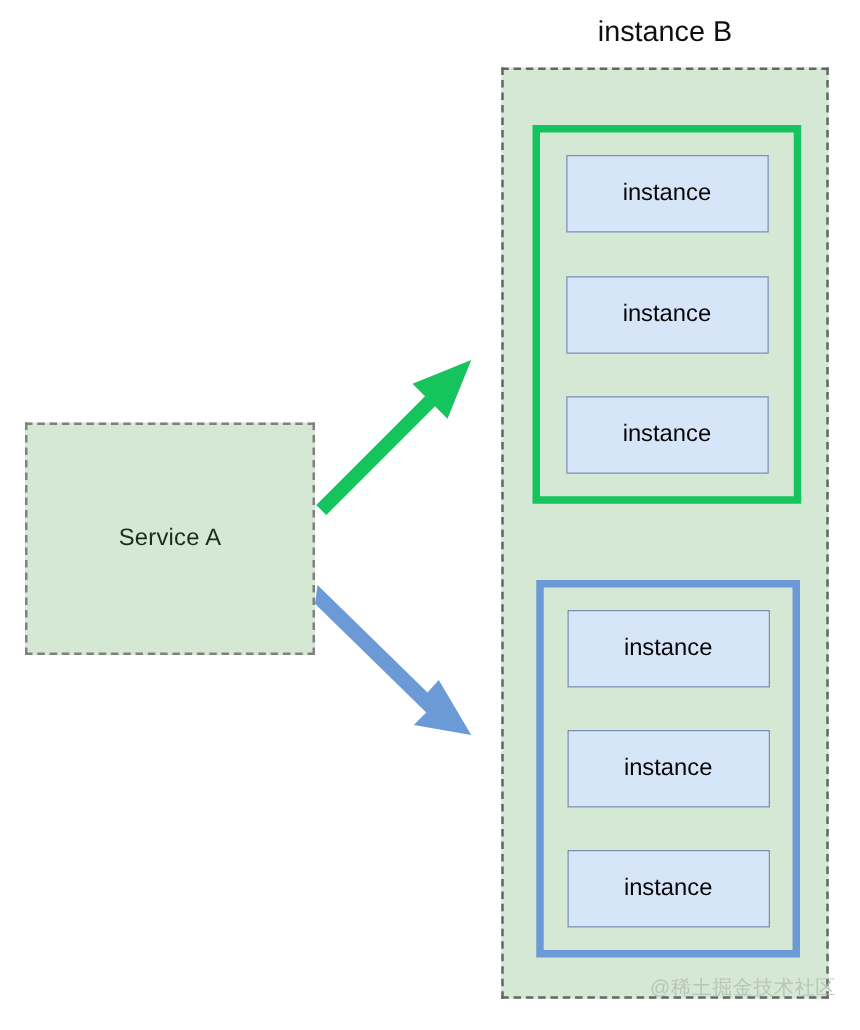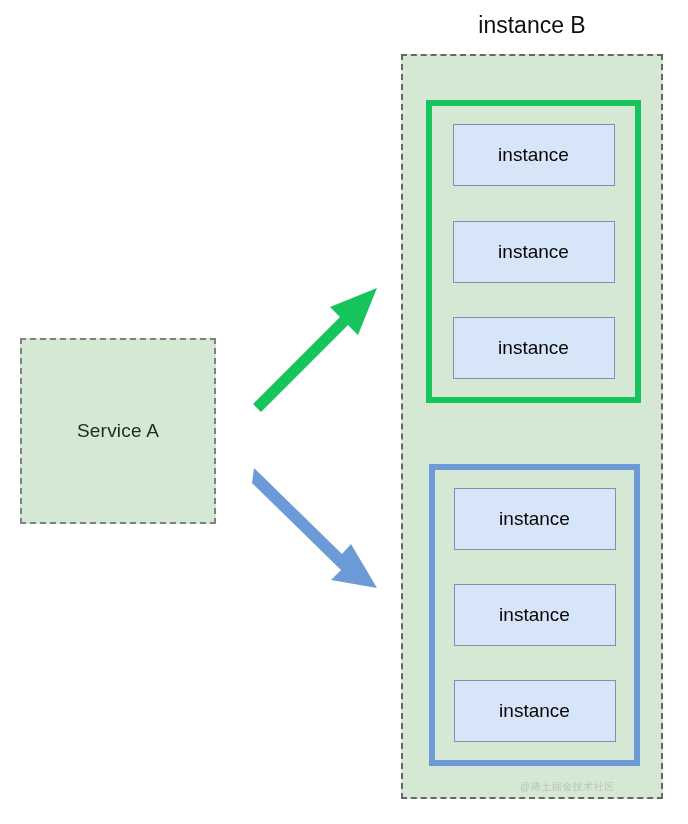--- a/index.html
+++ b/index.html
@@ -16,21 +16,21 @@
     height: 824px;
     background: #ffffff;
     overflow: hidden;
   }
 
   
   .service-a {
     position: absolute;
     left: 20px;
     top: 338px;
-    width: 196px;
+    width: 232px;
     height: 186px;
     background: #d5e8d4;
     border: 2px dashed #808080;
     box-sizing: border-box;
     display: flex;
     align-items: center;
     justify-content: center;
   }
   .service-a-label {
     font-size: 19px;
@@ -124,21 +124,21 @@
     width: 688px;
     height: 824px;
     pointer-events: none;
   }
 
   
   .watermark {
     position: absolute;
     left: 520px;
     top: 780px;
-    font-size: 10px;
+    font-size: 16px;
     color: #b3bfb3;
     opacity: 0.85;
     letter-spacing: 0.5px;
   }
 </style>
 </head>
 <body>
 
 <div id="canvas">
 

